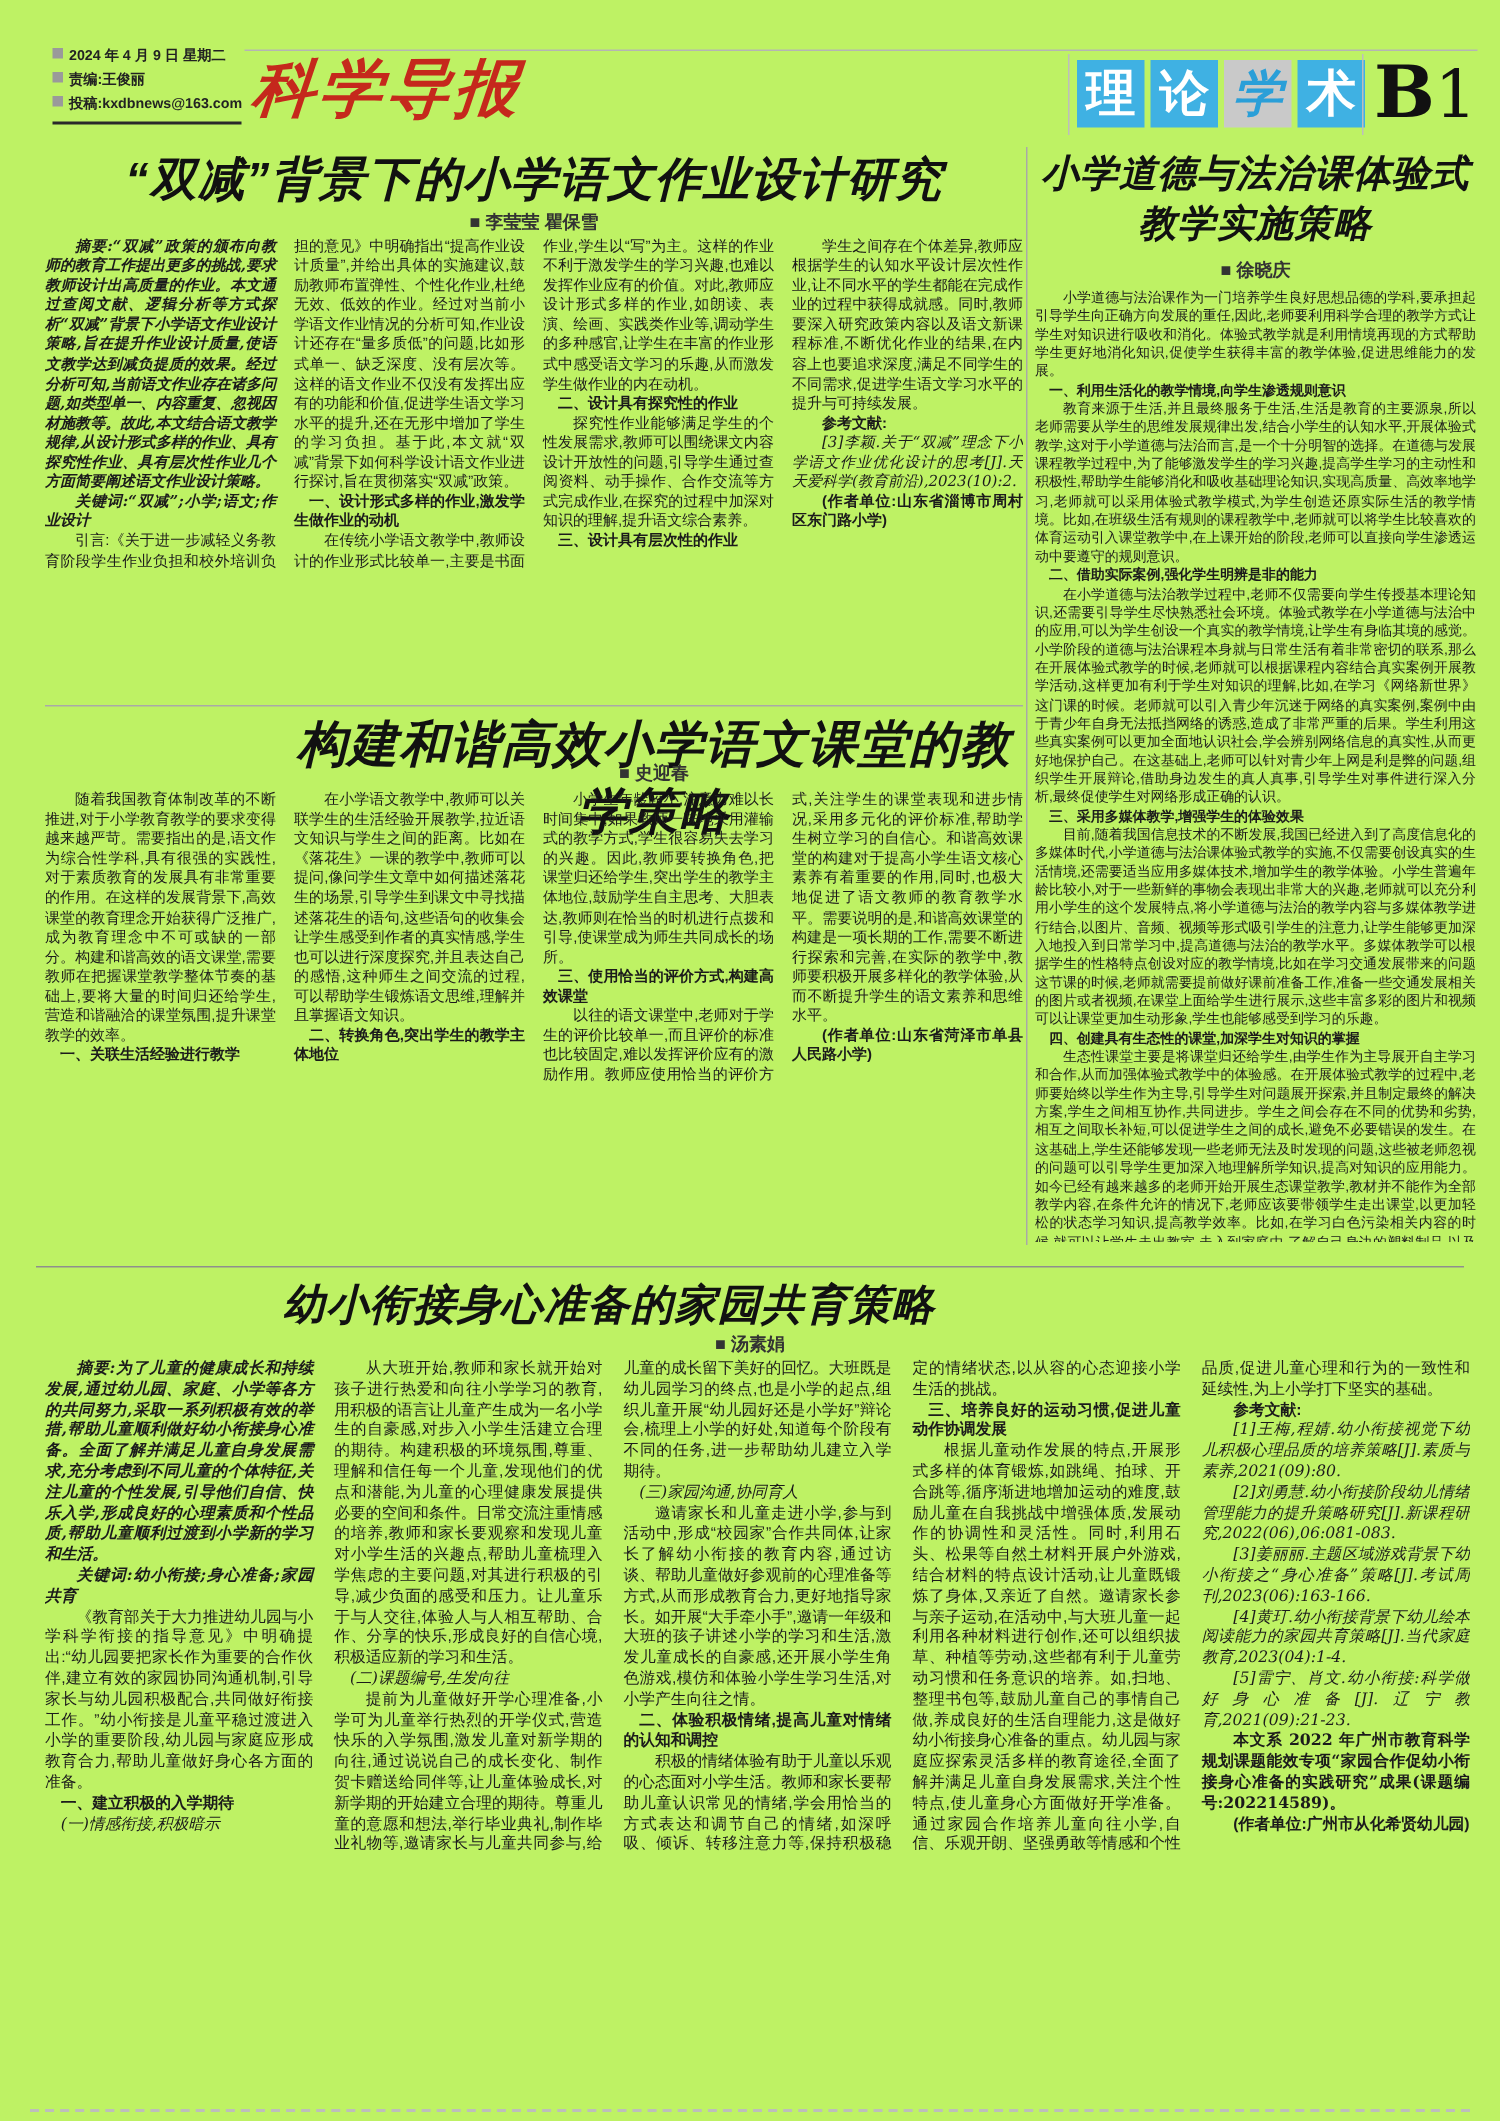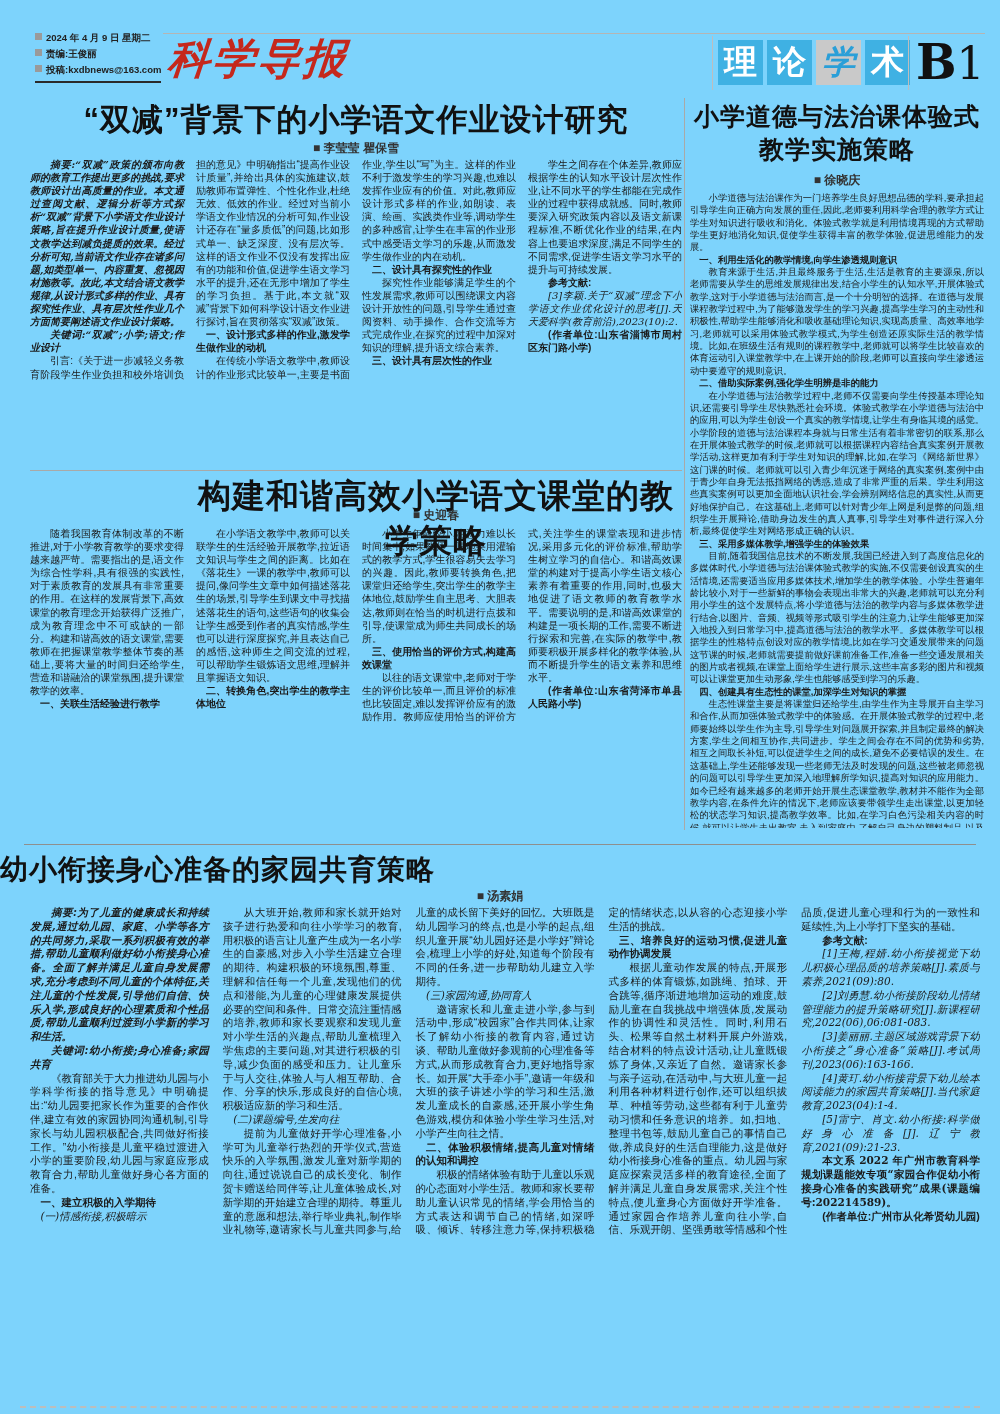--- a/index.html
+++ b/index.html
@@ -1,16 +1,16 @@
 <!DOCTYPE html>
 <html><head>
 <meta charset="utf-8">
 <style>
   html,body{margin:0;padding:0;background:#e8e8e4;}
-  #page{position:relative;width:1000px;height:1414px;margin:0 auto;background:#7dd3fc;color:#1b1b1b;
+  #page{position:relative;width:1000px;height:1414px;margin:0 auto;background:#bef264;color:#1b1b1b;
         font-family:"Liberation Sans",sans-serif;overflow:hidden;}
   
   .info{position:absolute;left:35px;top:30px;font-size:9.5px;font-weight:bold;line-height:16px;color:#222;}
   .info .ln{white-space:nowrap;}
   .info .sq{display:inline-block;width:7px;height:7px;background:#9a9a9a;margin-right:4px;vertical-align:1px;}
   .info{border-bottom:2px solid #2a2a2a;padding-bottom:3px;}
   .topline{position:absolute;left:163px;top:33px;width:822px;height:1px;background:#b5b5b3;}
   .masthead{position:absolute;left:168px;top:36px;font-size:42px;line-height:46px;color:#c5281c;
             font-family:"DejaVu Serif",serif;font-style:italic;font-weight:bold;letter-spacing:3px;
             transform:skewX(-5deg);}
@@ -21,21 +21,21 @@
   .vtick{position:absolute;top:36px;width:1px;height:54px;background:#bdbdbd;}
   .pageno{position:absolute;left:916px;top:34px;font-family:"DejaVu Serif",serif;color:#111;}
   .pageno .b{font-size:48px;font-weight:bold;}
   .pageno .n{font-size:44px;font-weight:normal;}
   
   .vline-mid{position:absolute;left:684px;top:98px;width:1px;height:732px;background:#a9a9a7;}
   .hline-a1{position:absolute;left:30px;top:470px;width:652px;height:1px;background:#a9a9a7;}
   .hline-a4{position:absolute;left:24px;top:844px;width:952px;height:1px;background:#8f8f8d;}
   .botline{position:absolute;left:20px;top:1406px;width:960px;border-top:2px dashed #bdbdbb;}
   
-  .title{font-weight:bold;letter-spacing:1px;color:#111;}
+  .title{font-weight:bold;letter-spacing:1px;color:#111;font-style:italic;}
   .byline{font-size:12px;font-weight:bold;text-align:center;color:#333;}
   .flow{text-align:justify;overflow:hidden;}
   .flow p{margin:0;padding:0;}
   .p-body{text-indent:2em;}
   .p-kai{text-indent:2em;font-family:"DejaVu Serif",serif;font-style:italic;font-weight:600;}
   .p-head{font-weight:bold;text-indent:1em;}
   .p-subhead{font-weight:normal;font-style:italic;text-indent:1em;font-family:"DejaVu Serif",serif;}
   .p-refhead{font-weight:bold;text-indent:2em;}
   .p-ref{font-family:"DejaVu Serif",serif;font-style:italic;text-indent:2em;}
   .p-note{font-weight:bold;font-family:"DejaVu Serif",serif;text-indent:2em;}
@@ -49,21 +49,21 @@
   .a2-title{position:absolute;left:690px;top:100px;width:294px;text-align:center;font-size:25px;line-height:33px;}
   .a2-byline{position:absolute;left:690px;top:172px;width:294px;}
   .a2-body{position:absolute;left:690px;top:192px;width:294px;height:636px;
            font-size:9.3px;line-height:12.35px;}
   
   .a3-title{position:absolute;left:190px;top:474px;width:492px;text-align:center;font-size:33px;}
   .a3-byline{position:absolute;left:190px;top:507px;width:492px;}
   .a3-body{position:absolute;left:30px;top:527px;width:652px;height:301px;
            column-count:4;column-gap:12px;font-size:10px;line-height:13.1px;}
   
-  .a4-title{position:absolute;left:0;top:851px;width:812px;font-size:28px;}
+  .a4-title{position:absolute;left:0;top:851px;width:812px;text-align:center;font-size:28px;}
   .a4-byline{position:absolute;left:0;top:888px;width:1000px;}
   .a4-body{position:absolute;left:30px;top:906px;width:950px;height:496px;
            column-count:5;column-gap:14px;font-size:10.5px;line-height:13.8px;}
 </style>
 </head>
 <body>
 
 <div id="page">
 
   <div class="topline"></div>

